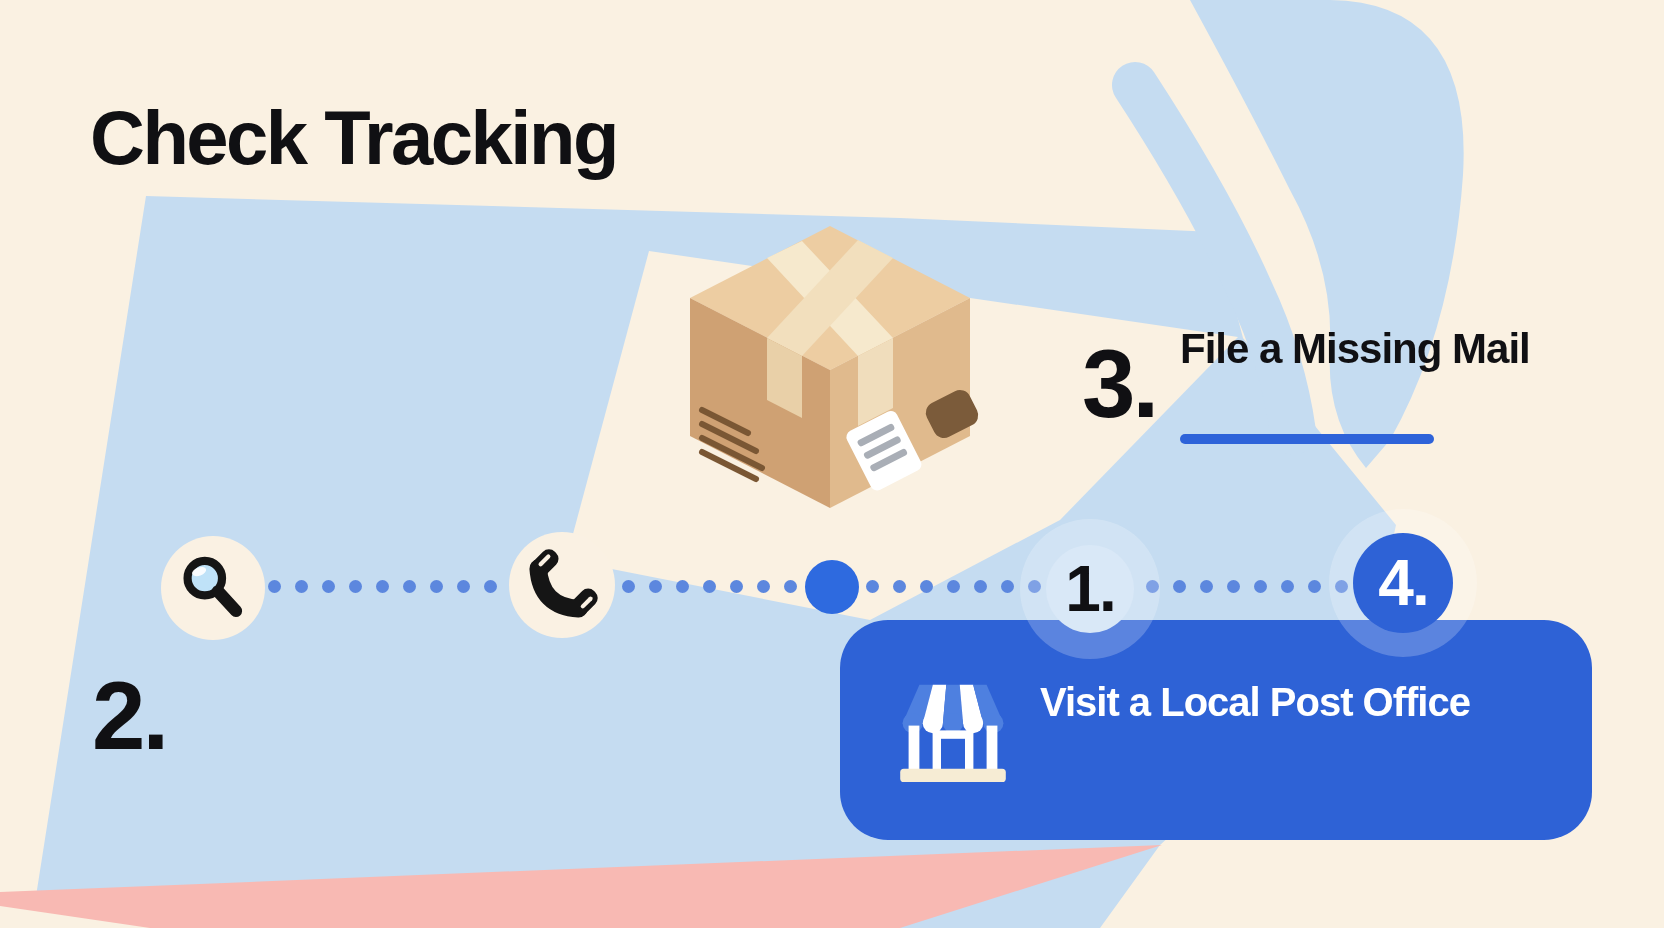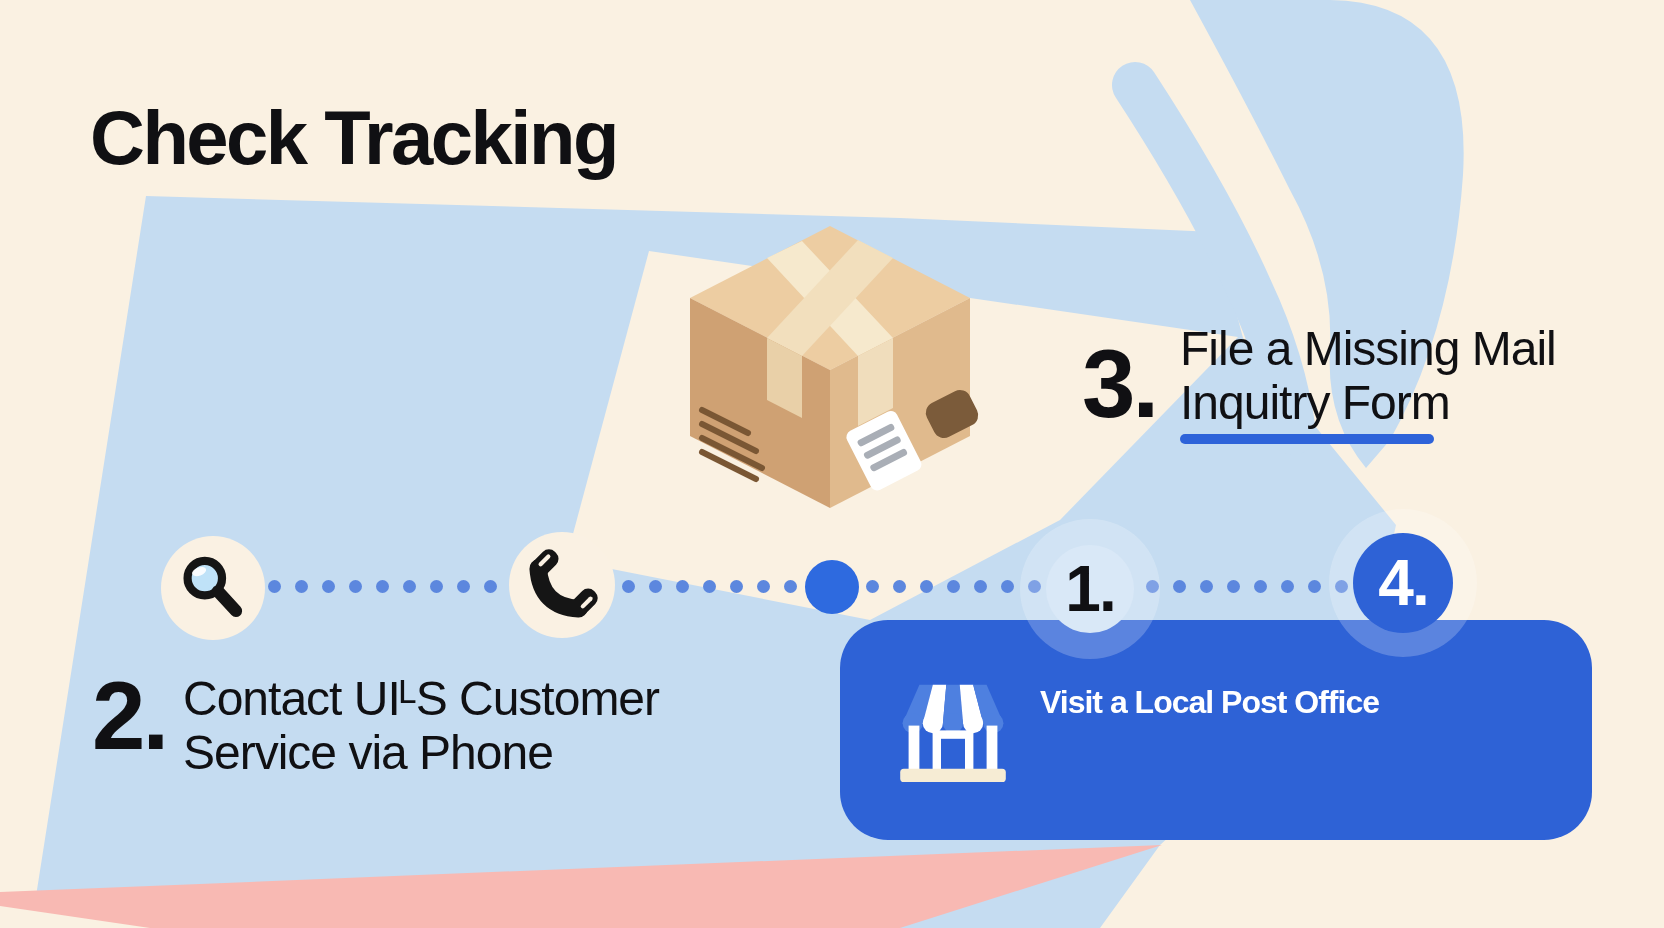--- a/index.html
+++ b/index.html
@@ -16,21 +16,21 @@
   .title{
     left:90px;top:96px;
     font-size:76px;font-weight:bold;letter-spacing:-2.5px;line-height:84px;
     color:#101013;white-space:nowrap;
   }
   .step-number{
     font-size:96px;font-weight:bold;letter-spacing:-3px;line-height:1;
     color:#101013;
   }
   .step-text{
-    font-size:48px;font-weight:normal;letter-spacing:-1px;line-height:54px;
+    font-size:42px;font-weight:bold;letter-spacing:-1px;line-height:54px;
     color:#101013;white-space:nowrap;
   }
   .num2{left:92px;top:668px;}
   .txt2{left:183px;top:672px;}
   .num3{left:1082px;top:336px;}
   .txt3{left:1180px;top:322px;}
   .underline-bar{
     left:1180px;top:434px;width:254px;height:10px;border-radius:5px;
     background:#2E63D9;
   }
@@ -60,21 +60,21 @@
   .circle4{left:1353px;top:533px;width:100px;height:100px;background:#2E62D6;
     color:#FFFFFF;font-size:64px;}
 
   
   .cta-box{
     left:840px;top:620px;width:752px;height:220px;border-radius:48px;
     background:#2E62D6;
   }
   .cta-text{
     left:1040px;top:676px;
-    font-size:32px;font-weight:bold;letter-spacing:-1px;line-height:52px;
+    font-size:40px;font-weight:bold;letter-spacing:-1px;line-height:52px;
     color:#FFFFFF;white-space:nowrap;
   }
   .store-icon{left:893px;top:668px;}
 </style>
 </head>
 <body>
 
 <div class="stage">
 
   <svg class="abs" style="left:0;top:0;" width="1664" height="928" viewBox="0 0 1664 928">
@@ -213,25 +213,20 @@
   <div class="abs num-circle circle1">
     <span>1.</span>
   </div>
 
   <div class="abs halo halo4"></div>
   <div class="abs num-circle circle4">
     <span>4.</span>
   </div>
 
   <div class="abs step-number num2">2.</div>
-  <div class="abs step-text txt2">
-    <div>Contact UIᴸS Customer</div>
-    <div>Service via Phone</div>
-  </div>
 
   <div class="abs step-number num3">3.</div>
   <div class="abs step-text txt3">
     <div>File a Missing Mail</div>
-    <div>Inquitry Form</div>
   </div>
   <div class="abs underline-bar"></div>
 
 </div>
 
 </body></html>

